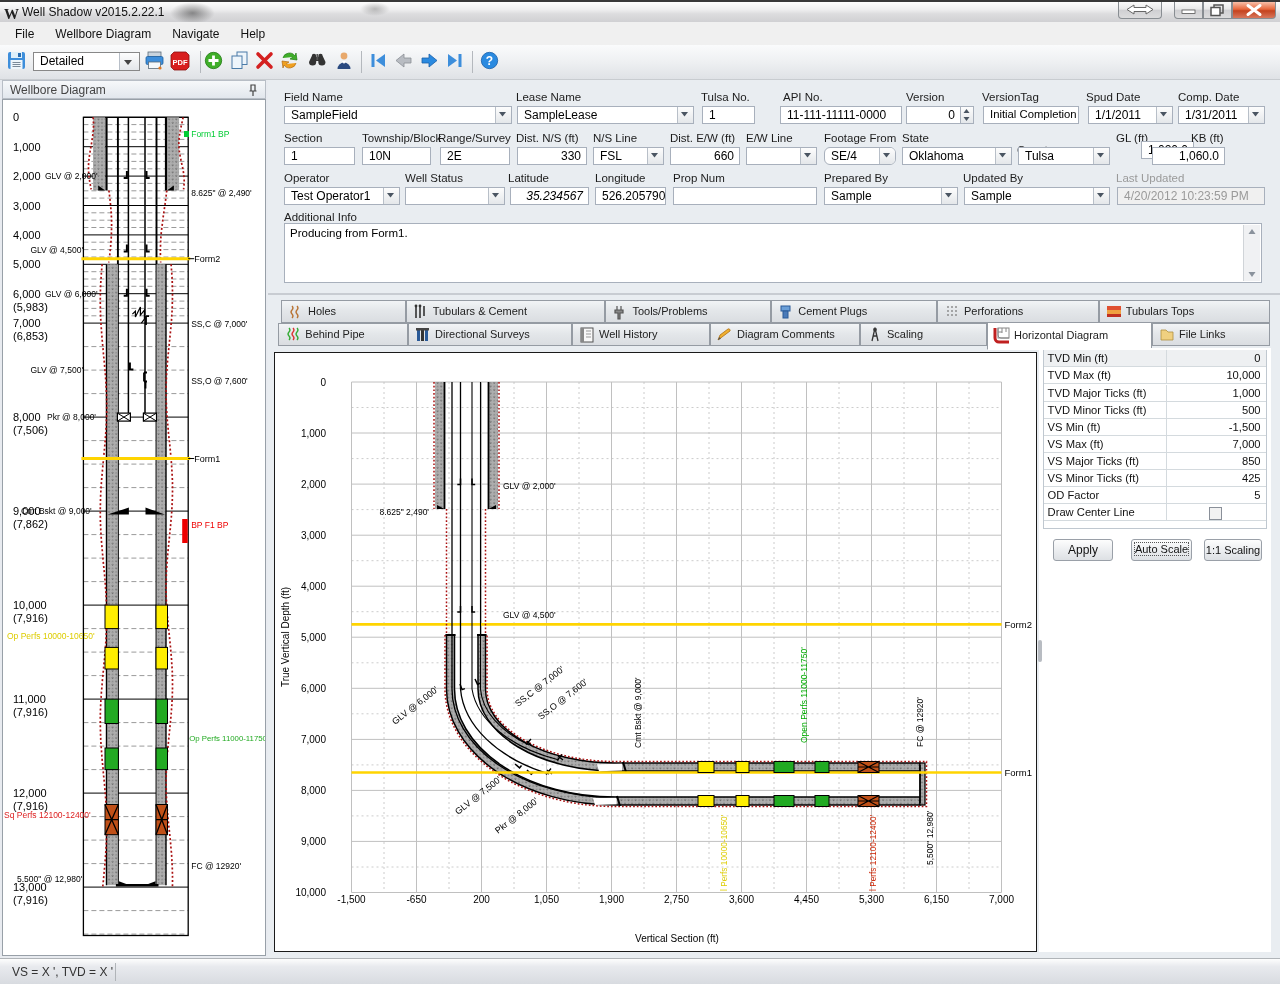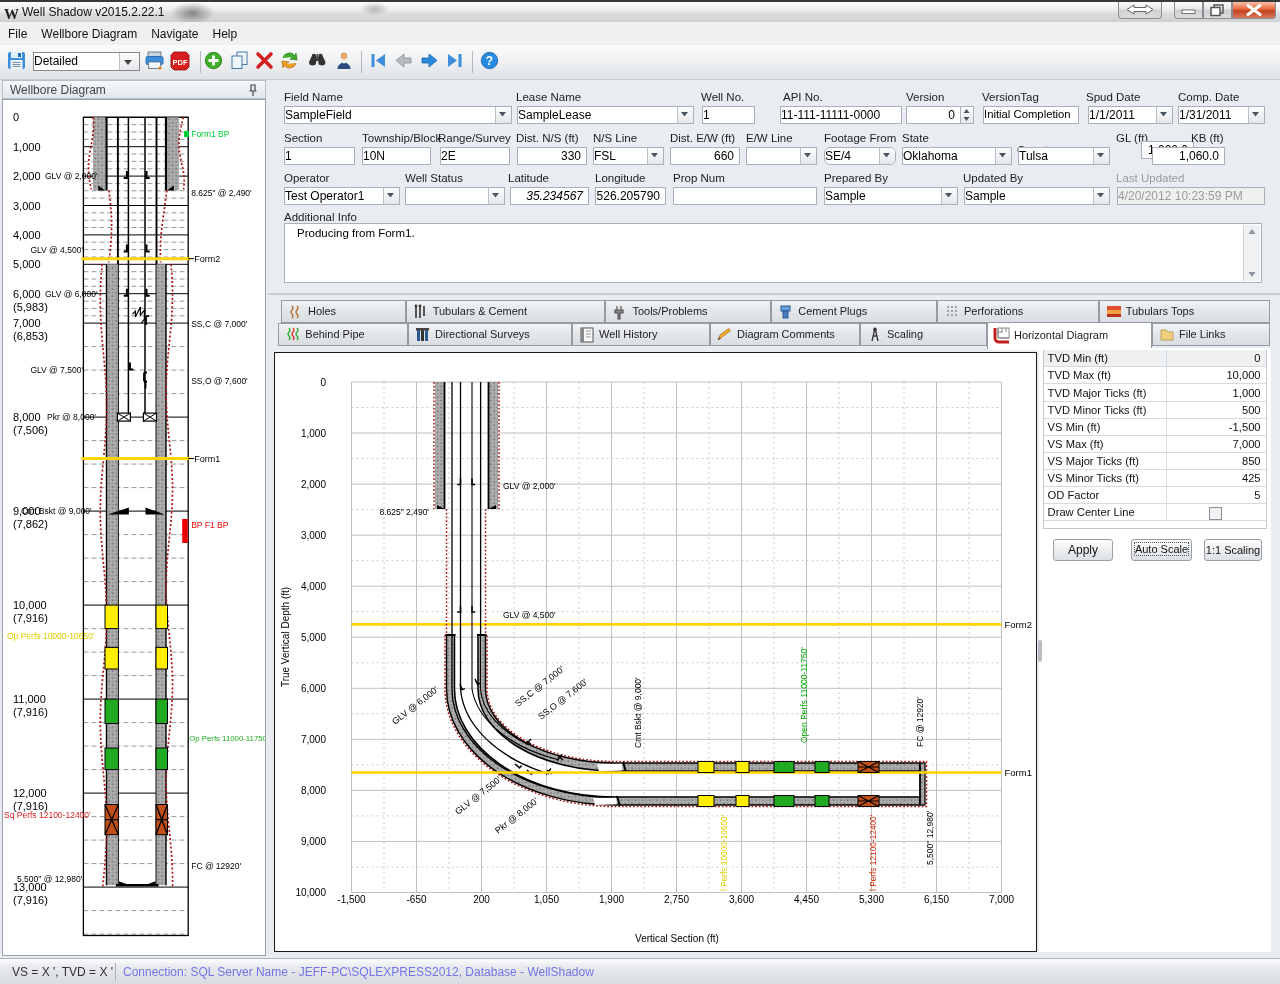--- a/index.html
+++ b/index.html
@@ -3,31 +3,31 @@
 * { margin:0; padding:0; box-sizing:border-box; }
 html,body { width:1280px; height:984px; overflow:hidden; font-family:"Liberation Sans", sans-serif; background:#e8ebee; }
 .abs { position:absolute; }
 #titlebar { position:absolute; left:0; top:0; width:1280px; height:22px;
   background:linear-gradient(#fdfdfd 0%, #ededee 40%, #dcdcde 60%, #d0d0d3 100%);
   border-top:2px solid #383838; }
 #titlebar .ttext { position:absolute; left:22px; top:3px; font-size:12px; color:#111; }
 .winbtn { position:absolute; top:0; height:17px; border:1px solid #888d92; border-top:none;
   background:linear-gradient(#fbfbfb, #e8e8e8 45%, #cfcfd2 50%, #dcdcdd); }
 #menubar { position:absolute; left:0; top:22px; width:1280px; height:23px; background:#f0f0f0; }
-#menubar span { display:inline-block; font-size:12px; color:#111; padding:5px 7px 0 7px;text-align:right; }
+#menubar span { display:inline-block; font-size:12px; color:#111; padding:5px 7px 0 14px;text-align:right; }
 #toolbar { position:absolute; left:0; top:45px; width:1280px; height:35px;
   background:linear-gradient(#fafbfc, #eef0f2 50%, #dfe2e6); border-bottom:1px solid #c8ccd0; }
 .tsep { position:absolute; top:6px; width:1px; height:22px; background:#b4b8bd; }
 #leftpanel { position:absolute; left:0; top:80px; width:268px; height:878px; background:#e8ebf0; }
 #lpheader { position:absolute; left:2px; top:0px; width:264px; height:19px;
   background:linear-gradient(#f6f8fa,#e2e7ed); border:1px solid #b8bec6; font-size:12px; color:#444; padding:2px 0 0 7px; }
 #lpbody { position:absolute; left:2px; top:19px; width:264px; height:857px; background:#fff; border:1px solid #98a0a8; }
 #rightarea { position:absolute; left:268px; top:80px; width:1012px; height:878px; background:#e9edf1; }
 .flabel { position:absolute; font-size:11.5px; color:#1c1c1c; white-space:nowrap; }
-.field { position:absolute; height:18px; background:#fff; border:1px solid #a8b0bc; font-size:12px; color:#000; padding:1px 3px 0 0; white-space:nowrap; overflow:hidden; }
+.field { position:absolute; height:18px; background:#fff; border:1px solid #a8b0bc; font-size:12px; color:#000; padding:1px 3px 0 6px; white-space:nowrap; overflow:hidden; }
 .field.num { text-align:right; padding-right:5px; }
 .field.gray { background:#f0f0f0; color:#9a9a9a; }
 .combobtn { position:absolute; right:0px; top:0px; bottom:0px; width:16px; background:linear-gradient(#fdfdfd,#e4e7ea); border-left:1px solid #b8bfc8; }
 .tab { position:absolute; height:23px; background:linear-gradient(#f2f4f6,#e4e7ea 45%,#dadde1); border:1px solid #959ba3; font-size:11px; color:#222; }
 .tab .tx { position:absolute; left:26px; top:4px; white-space:nowrap; }
 .tab.active { background:#fff; height:28px; }
 .srow { position:absolute; width:222px; height:17.1px; border-bottom:1px solid #d4dade; font-size:11.2px; }
 .srow .sl { position:absolute; left:4px; top:2px; color:#111; }
 .srow .sv { position:absolute; right:5px; top:2px; color:#111; }
 .btn { position:absolute; height:22px; background:linear-gradient(#fdfdfd,#eef0f2 45%,#dde0e4); border:1px solid #9aa0a8; border-radius:3px; font-size:12px; color:#111; text-align:center; }
@@ -319,21 +319,21 @@
 </div>
 <div id="rightarea">
   <div class="flabel" style="left:16px;top:11px;color:#1c1c1c">Field Name</div>
     <div class="field " style="left:16px;top:26px;width:228px;">SampleField<div class="combobtn"><svg width="13" height="14">
           <path d="M3 5 L10 5 L6.5 9.5 Z" fill="#4a5562"></path>
         </svg></div></div>
     <div class="flabel" style="left:248px;top:11px;color:#1c1c1c">Lease Name</div>
     <div class="field " style="left:249px;top:26px;width:177px;">SampleLease<div class="combobtn"><svg width="13" height="14">
           <path d="M3 5 L10 5 L6.5 9.5 Z" fill="#4a5562"></path>
         </svg></div></div>
-    <div class="flabel" style="left:433px;top:11px;color:#1c1c1c">Well No.</div>
+    <div class="flabel" style="left:433px;top:11px;color:#1c1c1c">Tulsa No.</div>
     <div class="field " style="left:434px;top:26px;width:53px;">1</div>
     <div class="flabel" style="left:515px;top:11px;color:#1c1c1c">API No.</div>
     <div class="field " style="left:512px;top:26px;width:122px;">11-111-11111-0000</div>
     <div class="flabel" style="left:638px;top:11px;color:#1c1c1c">Version</div>
     <div class="field num" style="left:638px;top:26px;width:55px;">0</div>
     <div class="abs" style="left:693px;top:26px;width:13px;height:18px;background:linear-gradient(#fdfdfd,#e4e7ea);border:1px solid #a8b0bc;border-left:none;"><svg width="11" height="16">
         <path d="M5.5 2 L8.5 6 L2.5 6 Z" fill="#4a5562"></path>
         <path d="M5.5 14 L8.5 10 L2.5 10 Z" fill="#4a5562"></path>
       </svg></div>
     <div class="flabel" style="left:714px;top:11px;color:#1c1c1c">VersionTag</div>
@@ -402,21 +402,21 @@
     <div class="field " style="left:556px;top:107px;width:134px;">Sample<div class="combobtn"><svg width="13" height="14">
           <path d="M3 5 L10 5 L6.5 9.5 Z" fill="#4a5562"></path>
         </svg></div></div>
     <div class="flabel" style="left:695px;top:92px;color:#1c1c1c">Updated By</div>
     <div class="field " style="left:696px;top:107px;width:146px;">Sample<div class="combobtn"><svg width="13" height="14">
           <path d="M3 5 L10 5 L6.5 9.5 Z" fill="#4a5562"></path>
         </svg></div></div>
     <div class="flabel" style="left:848px;top:92px;color:#9a9a9a">Last Updated</div>
     <div class="field gray" style="left:849px;top:107px;width:148px;">4/20/2012 10:23:59 PM</div>
     <div class="flabel" style="left:16px;top:131px;color:#1c1c1c">Additional Info</div>
-    <div class="field" style="left:16px;top:143px;width:978px;height:60px;font-size:11.5px;padding:3px 20px 0 12px;">Producing from Form1.<div class="abs" style="right:1px;top:1px;width:17px;height:56px;background:#f0f1f3;border-left:1px solid #d0d4d8;"><svg width="16" height="56">
+    <div class="field" style="left:16px;top:143px;width:978px;height:60px;font-size:11.5px;padding:3px 20px 0 5px;">Producing from Form1.<div class="abs" style="right:1px;top:1px;width:17px;height:56px;background:#f0f1f3;border-left:1px solid #d0d4d8;"><svg width="16" height="56">
           <path d="M8 4 L11.5 9 L4.5 9 Z" fill="#8a929c"></path>
           <path d="M8 52 L11.5 47 L4.5 47 Z" fill="#8a929c"></path>
         </svg></div></div>
   <div class="abs" style="left:0;top:213px;width:1012px;height:2px;background:#c8ccd2"></div>
   <div class="tab" style="left:13px;top:220px;width:124.69999999999999px">
       <svg class="abs" style="left:6px;top:4px" width="16" height="15">
         <path d="M4,1 q2,2 0,4 t0,4 t0,4 M9,1 q2,2 0,4 t0,4 t0,4" stroke="#b87333" stroke-width="1.3" fill="none"></path>
       </svg>
       <div class="tx">Holes</div>
     </div>
@@ -713,13 +713,12 @@
     </div>
     <div class="abs" style="left:941px;top:427px;width:13px;height:13px;background:#f2f2f2;border:1px solid #8a9099;"></div>
     <div class="btn" style="left:785px;top:459px;width:60px;padding-top:3px;white-space:nowrap">Apply</div>
     <div class="btn" style="left:863px;top:459px;width:61px;padding-top:3px;white-space:nowrap;font-size:11px"><span style="outline:1px dotted #555;">Auto Scale</span></div>
     <div class="btn" style="left:936px;top:459px;width:58px;padding-top:4px;white-space:nowrap;font-size:11px">1:1 Scaling</div>
   <div class="abs" style="left:769.5px;top:560px;width:4px;height:22px;background:#b8bcc2;border-radius:2px"></div>
 </div>
 <div id="statusbar">
   <div class="s1">VS = X ', TVD = X '</div>
   <div class="abs" style="left:115px; top:4px; width:1px; height:18px; background:#b0b4b8;"></div>
-  <div class="s2">Connection: SQL Server Name - JEFF-PC\SQLEXPRESS2012, Database - WellShadow</div>
 </div>
 </body></html>

